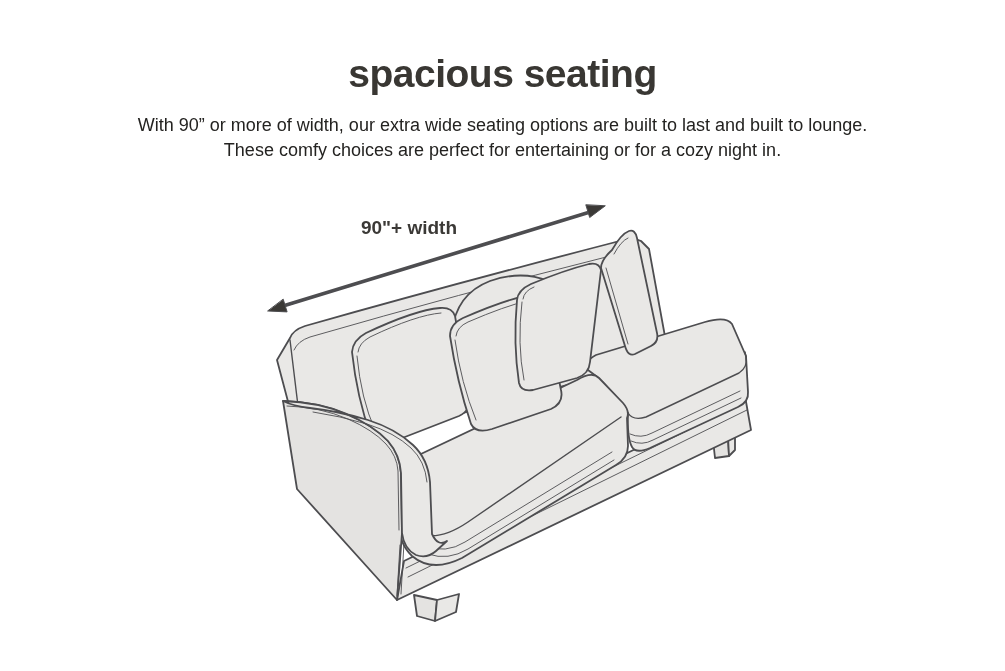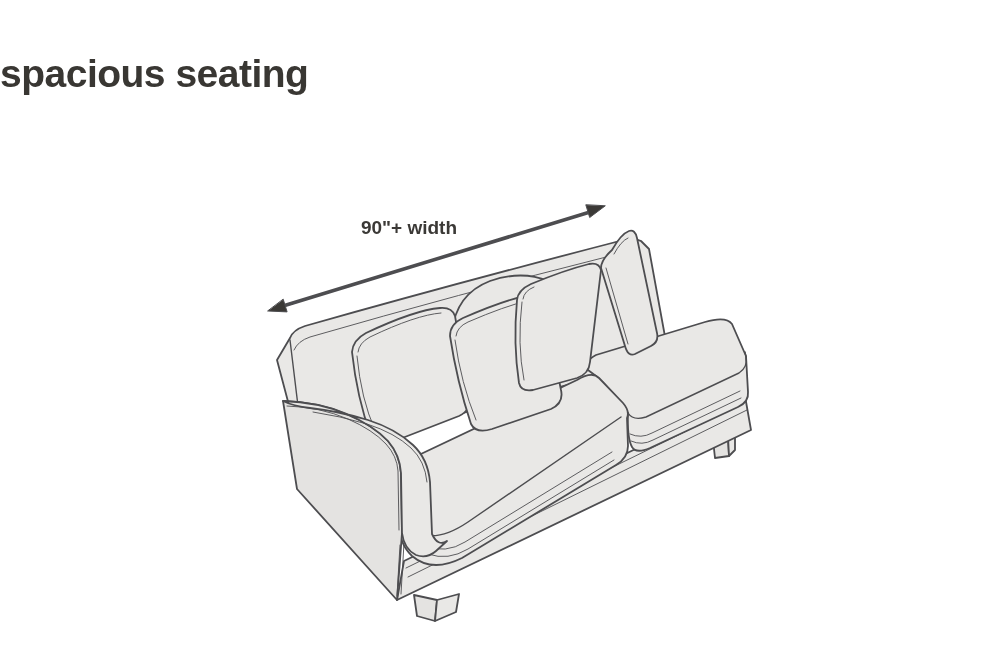--- a/index.html
+++ b/index.html
@@ -5,21 +5,21 @@
   html,body{margin:0;padding:0;background:#fff;}
   .page{
     position:relative;
     width:1005px;height:671px;
     background:var(--c-background,#ffffff);
     font-family:"Liberation Sans", sans-serif;
     overflow:hidden;
   }
   .title{
     position:absolute;top:52px;left:0;width:100%;
-    margin:0;text-align:left;
+    margin:0;text-align:center;
     font-size:39px;font-weight:bold;letter-spacing:-0.5px;
     color:var(--c-title_text,#393733);
   }
   .desc{
     position:absolute;top:113px;left:0;width:100%;
     text-align:center;
     font-size:18px;line-height:25px;
     color:var(--c-body_text,#242321);
   }
   .dim-label{
@@ -100,16 +100,20 @@
       <path class="fd" d="M283,401 L297,489 L397,600 L400,560 L402,533 L401,473 Q400,455 388,441 Q373,425 346,414 Q317,402 283,401 Z"></path>
       <path class="f" d="M283,401 Q318,402 347,414 Q374,426 388,441 Q400,455 401,473 L402,533 Q404,549 416,555 Q427,559 436,551 L447,541 Q438,547 432,534 L430,482 Q428,459 413,445 Q396,429 368,420 Q338,411 310,408 Q293,406 283,401 Z"></path>
       <path class="tn" d="M287,406 Q320,407 348,419 Q373,430 386,444 Q397,456 398,471 L399,530"></path>
       <path class="tn" d="M427,482 Q425,461 411,448 Q395,433 367,424 Q340,416 313,412"></path>
       <path class="tn" d="M400,545 L397,596 M404,543 L401,594"></path>
     </g>
   </svg>
 
   <h1 class="title">spacious seating</h1>
 
+  <div class="desc">
+    <div>With 90” or more of width, our extra wide seating options are built to last and built to lounge.</div>
+    <div>These comfy choices are perfect for entertaining or for a cozy night in.</div>
+  </div>
 
   <div class="dim-label">90"+ width</div>
 
 </div>
 
 </body></html>

